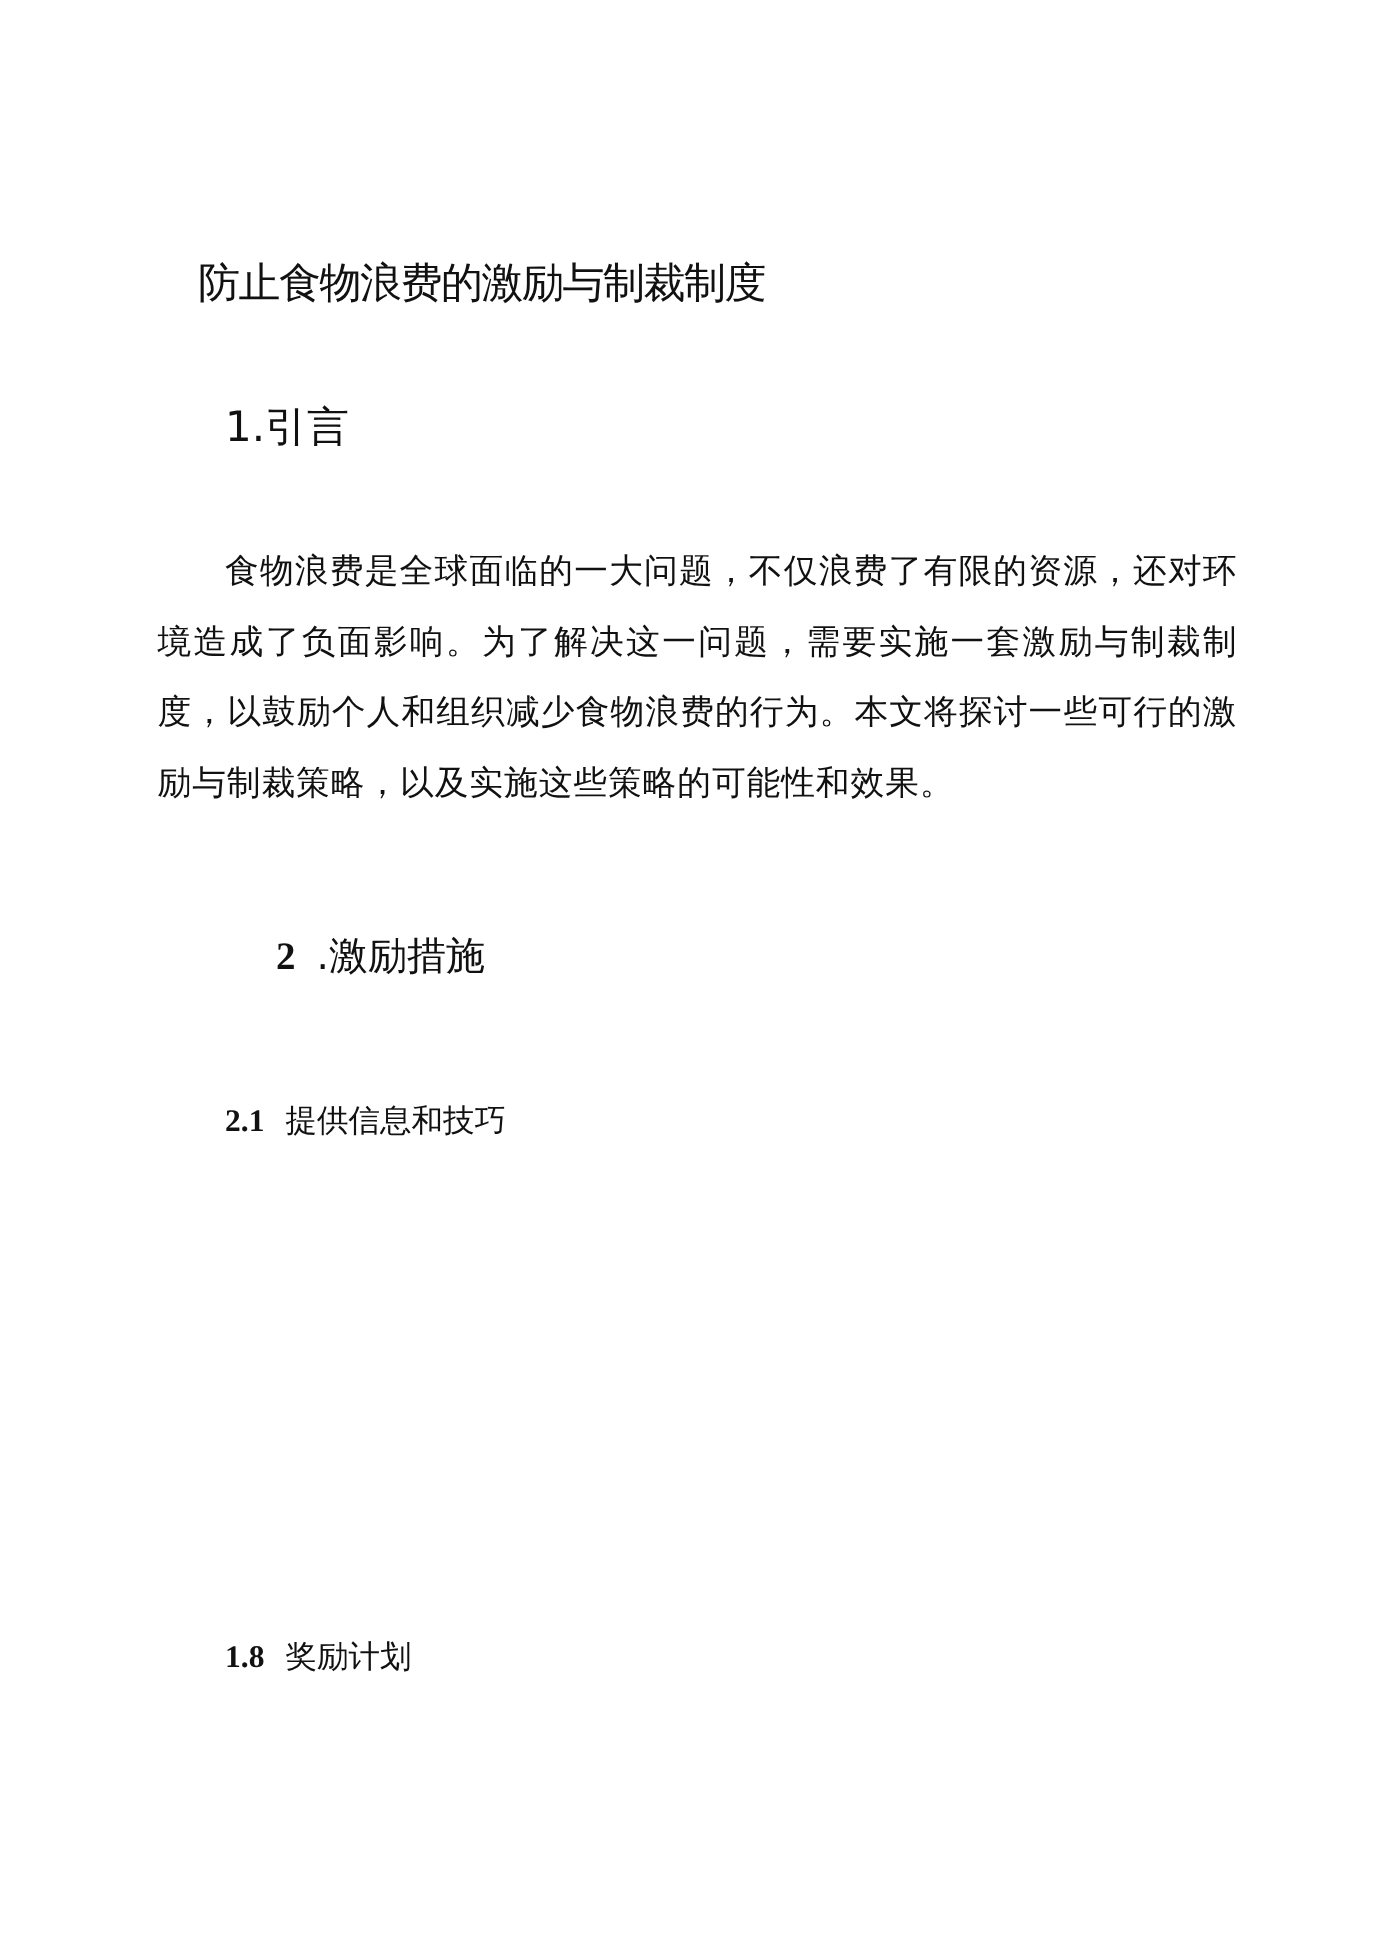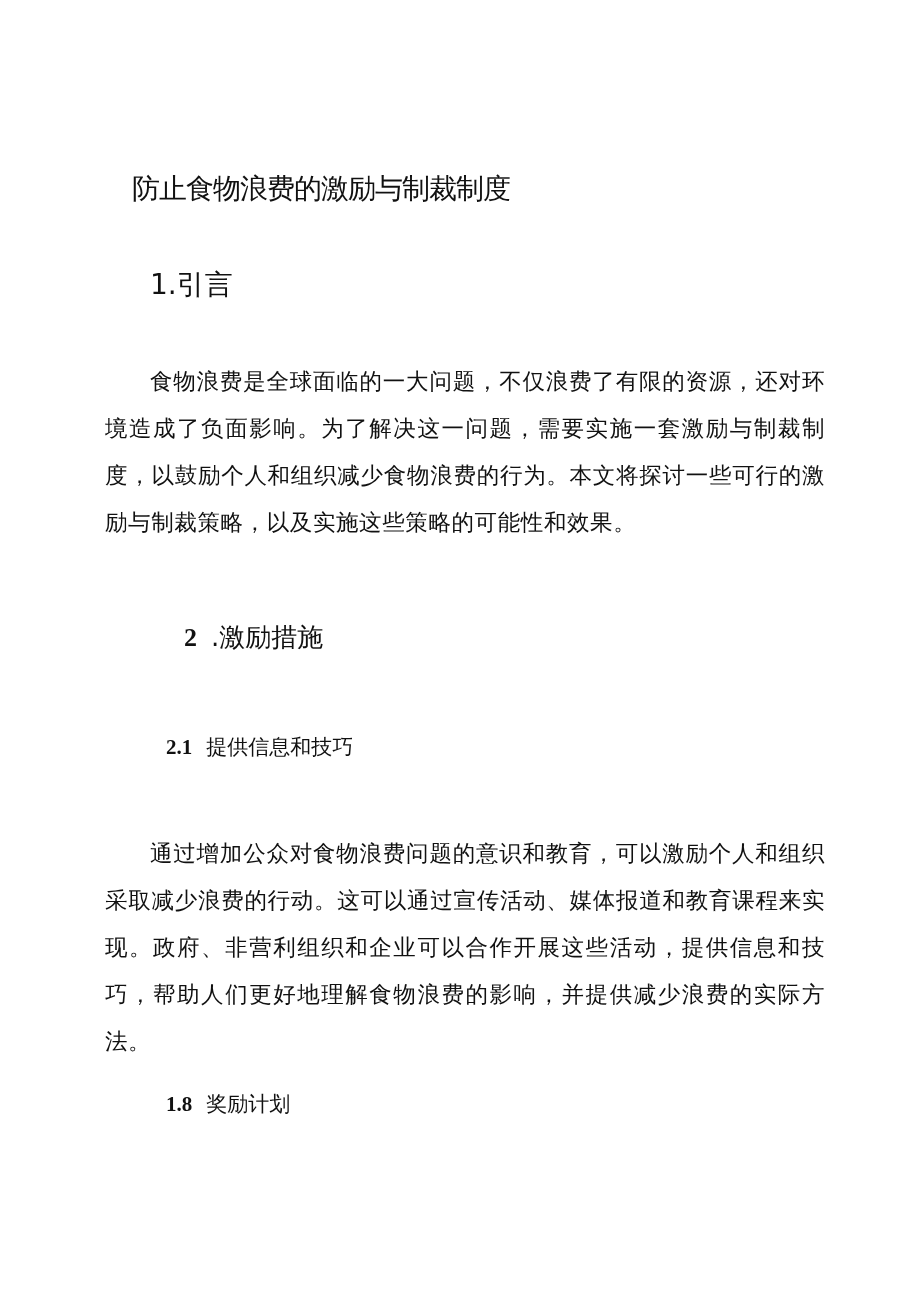--- a/index.html
+++ b/index.html
@@ -3,39 +3,38 @@
 <meta charset="utf-8">
 <style>
   html, body { margin: 0; padding: 0; background: #ffffff; }
   body { width: 920px; height: 1301px; position: relative; overflow: hidden; color: #111; }
   .page { position: absolute; left: 0; top: 0; width: 920px; height: 1301px; }
   .title { position: absolute; left: 132px; top: 170px; font-family: "DejaVu Sans", sans-serif; font-size: 28px; letter-spacing: -1px; white-space: nowrap; }
   .h1 { position: absolute; left: 150px; top: 266px; font-family: "DejaVu Sans", sans-serif; font-size: 28px; white-space: nowrap; }
   .h2 { position: absolute; left: 150px; top: 620px; font-family: "DejaVu Sans", sans-serif; font-size: 26px; white-space: nowrap; margin-left: 34px; }
   .h2 .num { font-family: "Liberation Serif", serif; font-weight: bold; margin-right: 14px; }
   .h3 { position: absolute; left: 150px; font-family: "DejaVu Sans", sans-serif; font-size: 21px; white-space: nowrap; }
-  .h3 .num { font-family: "Liberation Serif", serif; font-weight: bold; margin-right: 14px; margin-left: 16px; }
+  .h3 .num { font-family: "Liberation Serif", serif; font-weight: bold; margin-right: 14px; }
   .para { position: absolute; left: 105px; width: 720px; font-family: "DejaVu Serif", serif; font-size: 22.5px; line-height: 47px; text-indent: 45px; text-align: justify; letter-spacing: 0.6px; }
 </style>
 </head>
 <body>
 
 <div class="page">
   <div class="title">防止食物浪费的激励与制裁制度</div>
 
   <div class="h1">1.引言</div>
 
   <p class="para" style="top:358px; margin:0;">食物浪费是全球面临的一大问题，不仅浪费了有限的资源，还对环境造成了负面影响。为了解决这一问题，需要实施一套激励与制裁制度，以鼓励个人和组织减少食物浪费的行为。本文将探讨一些可行的激励与制裁策略，以及实施这些策略的可能性和效果。</p>
 
   <div class="h2">
     <span class="num">2</span><span>.激励措施</span>
   </div>
 
   <div class="h3" style="top:733px;">
     <span class="num">2.1</span><span>提供信息和技巧</span>
   </div>
 
-  <p class="para" style="top:830px; margin:0;">通过增加公众对食物浪费问题的意识和教育，可以激励个人和组织采取减少浪费的行动。这可以通过宣传活动、媒体报道和教育课程来实现。政府、非营利组织和企业可以合作开展这些活动，提供信息和技巧，帮助人们更好地理解食物浪费的影响，并提供减少浪费的实际方法。</p>
 
   <div class="h3" style="top:1090px;">
     <span class="num">1.8</span><span>奖励计划</span>
   </div>
 </div>
 
 </body></html>

